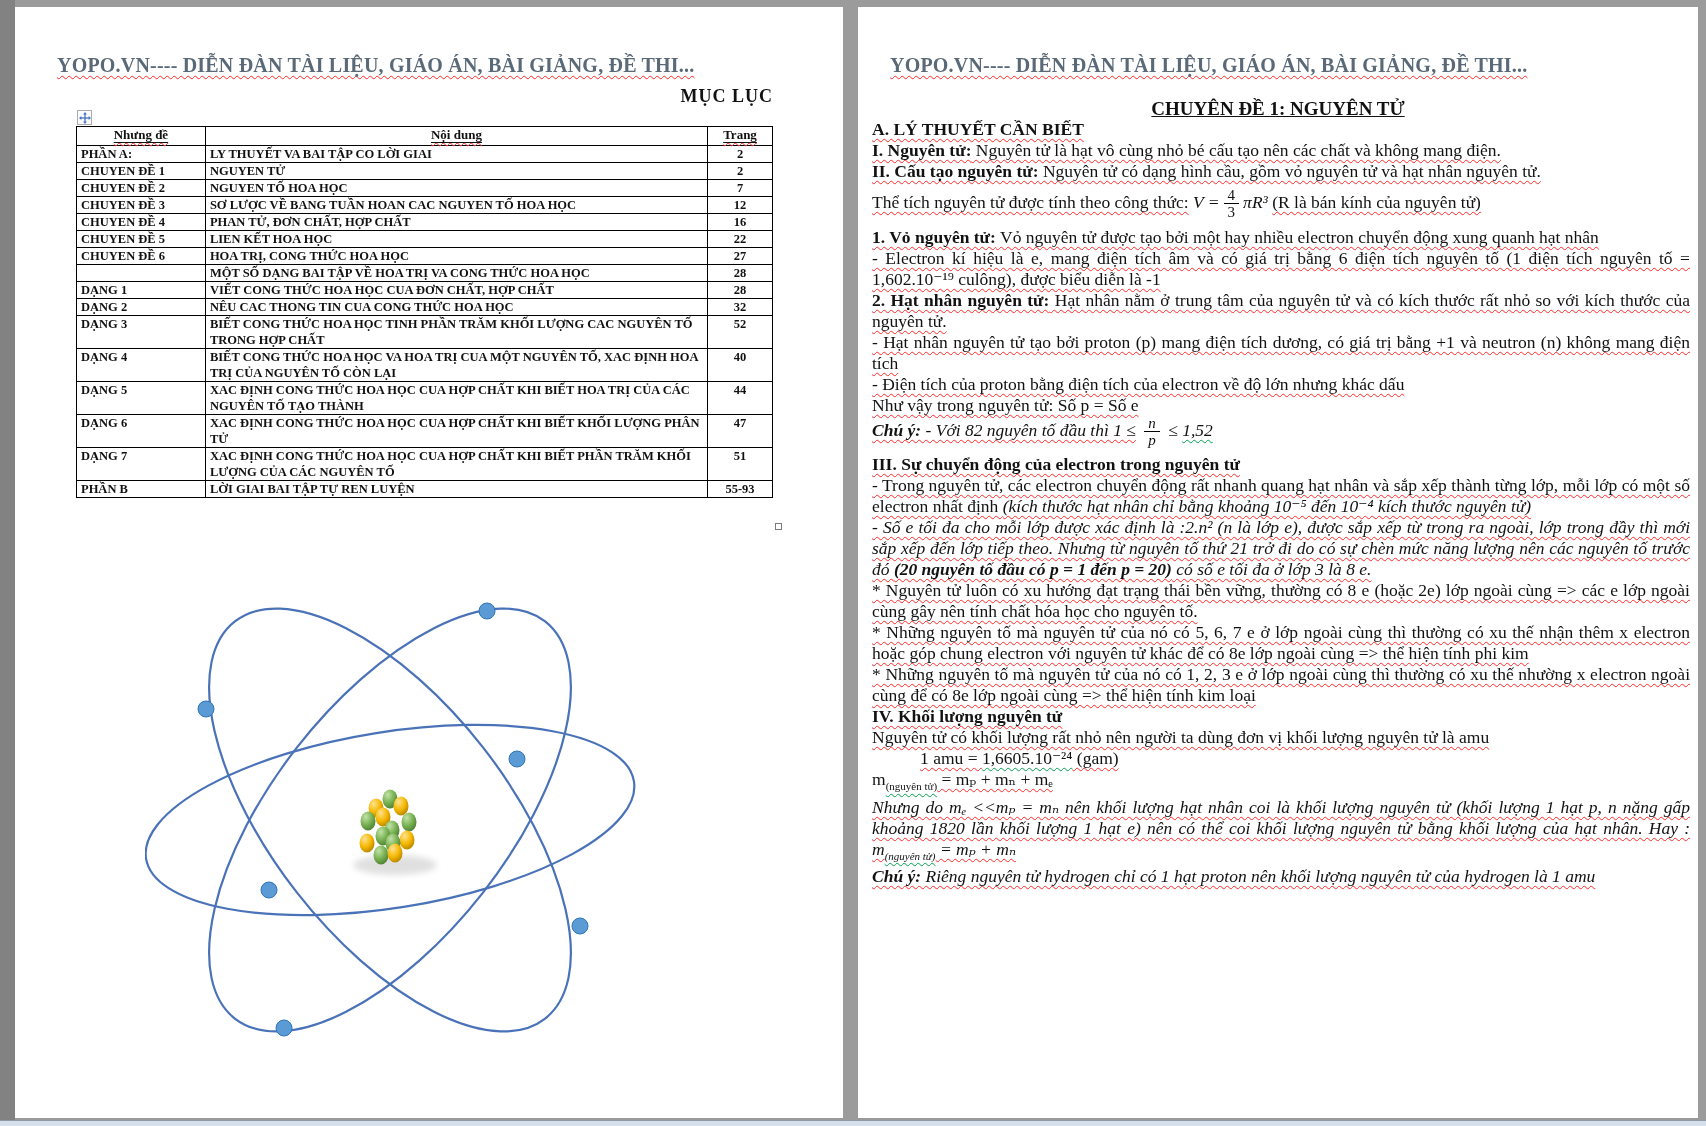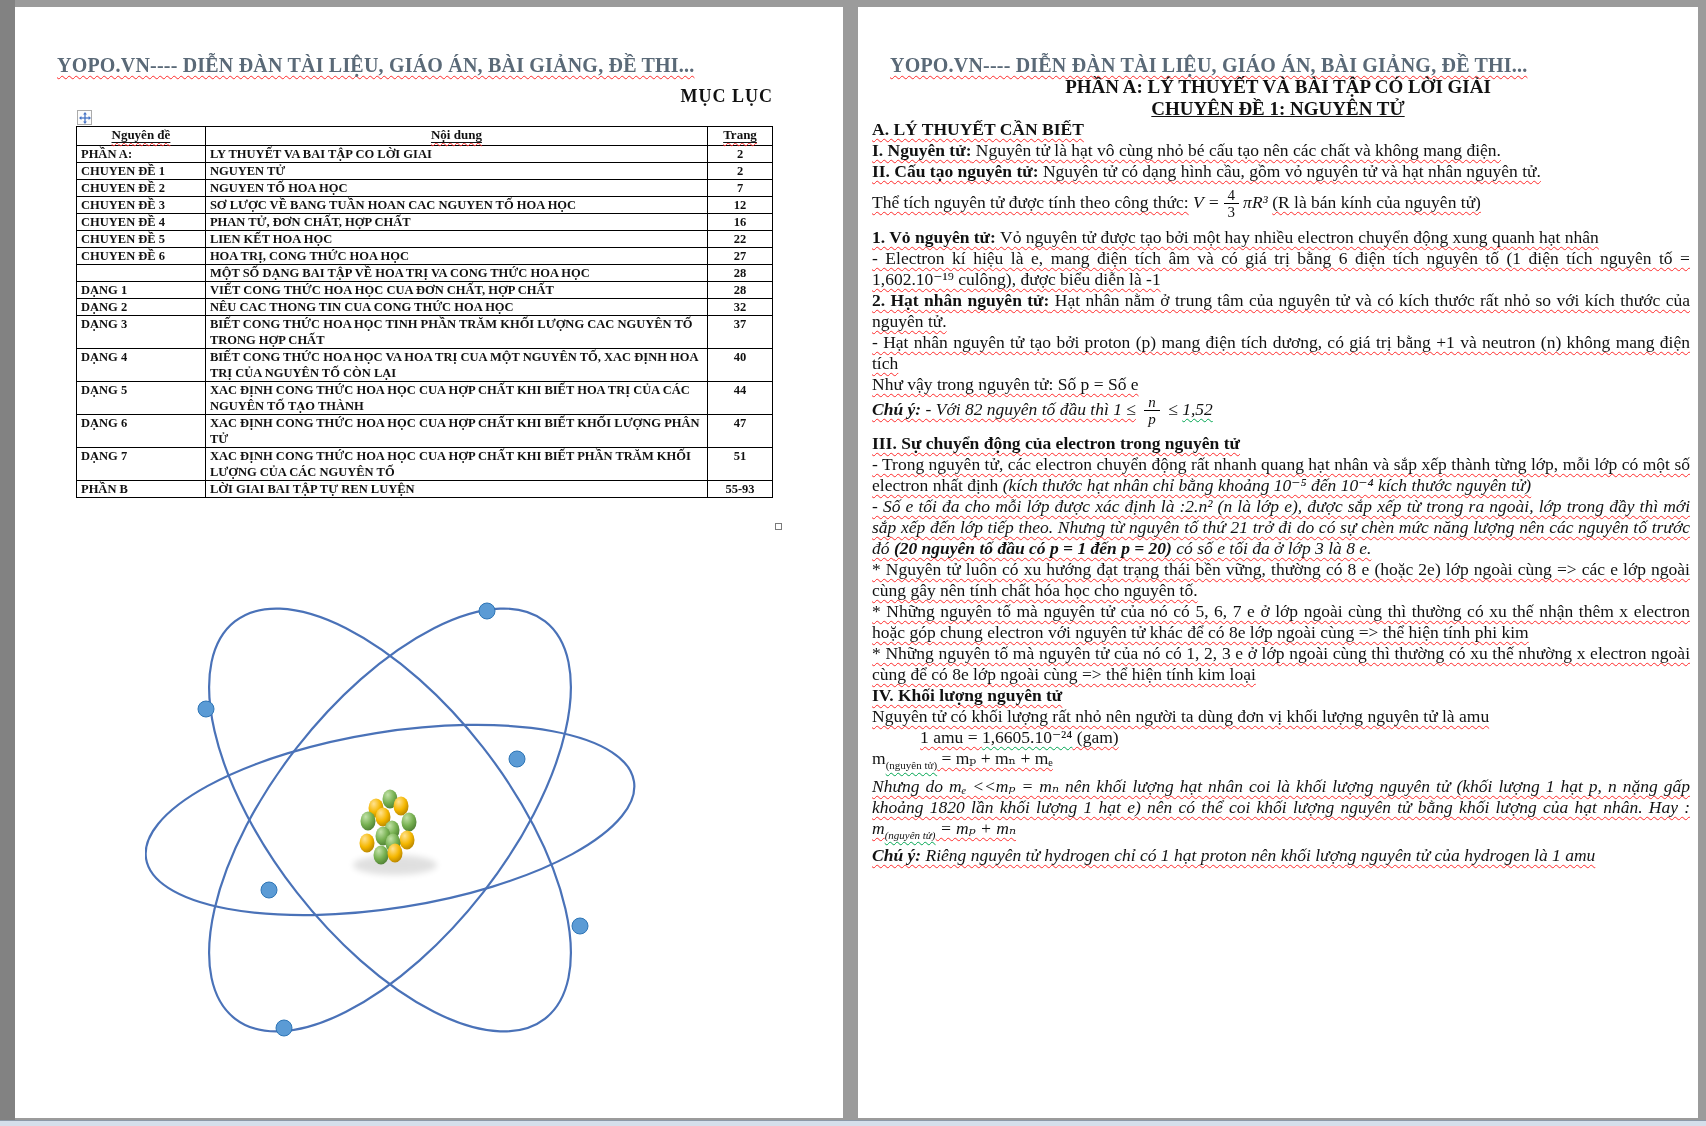--- a/index.html
+++ b/index.html
@@ -79,21 +79,21 @@
         <path d="M7 14l2.2-2.8H4.8z"></path>
         <path d="M0 7l2.8-2.2v4.4z"></path>
         <path d="M14 7l-2.8-2.2v4.4z"></path>
       </g>
     </svg>
   </div>
 
   <table class="toc-table">
     <thead>
       <tr>
-        <th class="col-topic"><span class="sp"><span class="u">Nguyên đề</span></span></th>
+        <th class="col-topic"><span class="sp"><span class="u">Nhưng đề</span></span></th>
         <th class="col-content"><span class="sp"><span class="u">Nội dung</span></span></th>
         <th class="col-page"><span class="sp"><span class="u">Trang</span></span></th>
       </tr>
     </thead>
     <tbody>
   <tr>
     <td class="col-topic">PHẦN A:</td>
     <td class="col-content">LY THUYẾT VA BAI TẬP CO LỜI GIAI</td>
     <td class="col-page">2</td>
   </tr>
@@ -148,21 +148,21 @@
 
   <tr>
     <td class="col-topic">DẠNG 2</td>
     <td class="col-content">NÊU CAC THONG TIN CUA CONG THỨC HOA HỌC</td>
     <td class="col-page">32</td>
   </tr>
 
   <tr>
     <td class="col-topic">DẠNG 3</td>
     <td class="col-content">BIẾT CONG THỨC HOA HỌC TINH PHẦN TRĂM KHỐI LƯỢNG CAC NGUYÊN TỐ TRONG HỢP CHẤT</td>
-    <td class="col-page">37</td>
+    <td class="col-page">52</td>
   </tr>
 
   <tr>
     <td class="col-topic">DẠNG 4</td>
     <td class="col-content">BIẾT CONG THỨC HOA HỌC VA HOA TRỊ CUA MỘT NGUYÊN TỐ, XAC ĐỊNH HOA TRỊ CỦA NGUYÊN TỐ CÒN LẠI</td>
     <td class="col-page">40</td>
   </tr>
 
   <tr>
     <td class="col-topic">DẠNG 5</td>
@@ -235,21 +235,20 @@
         <circle cx="139" cy="488" r="8" class="electron"></circle>
       </g>
   </svg>
 </div>
 
 <div class="page page-right">
   <div class="doc-header" style="left:32px;top:47px;">
     <span class="sp">YOPO.VN---- DIỄN ĐÀN TÀI LIỆU, GIÁO ÁN, BÀI GIẢNG, ĐỀ THI...</span>
   </div>
 
-  <div class="r-title" style="top:69px;">PHẦN A: LÝ THUYẾT VÀ BÀI TẬP CÓ LỜI GIẢI</div>
   <div class="r-title" style="top:91px;text-decoration:underline;">CHUYÊN ĐỀ 1: NGUYÊN TỬ</div>
 
   <div class="r-body">
     <p class="b"><span class="sp">A. LÝ THUYẾT CẦN BIẾT</span></p>
 
     <p><span class="b sp">I. Nguyên tử:</span><span class="sp"> Nguyên tử là hạt vô cùng nhỏ bé cấu tạo nên các chất và không mang điện.</span></p>
 
     <p><span class="b sp">II. Cấu tạo nguyên tử:</span><span class="sp"> Nguyên tử có dạng hình cầu, gồm vỏ nguyên tử và hạt nhân nguyên tử.</span></p>
 
     <p class="mt6">
@@ -262,20 +261,21 @@
     </p>
 
     <p class="mt6"><span class="b sp">1. Vỏ nguyên tử:</span><span class="sp"> Vỏ nguyên tử được tạo bởi một hay nhiều electron chuyển động xung quanh hạt nhân</span></p>
 
     <p><span class="sp">- Electron kí hiệu là e, mang điện tích âm và có giá trị bằng 6 điện tích nguyên tố (1 điện tích nguyên tố = 1,602.10⁻¹⁹ culông), được biểu diễn là -1</span></p>
 
     <p><span class="b sp">2. Hạt nhân nguyên tử:</span><span class="sp"> Hạt nhân nằm ở trung tâm của nguyên tử và có kích thước rất nhỏ so với kích thước của nguyên tử.</span></p>
 
     <p><span class="sp">- Hạt nhân nguyên tử tạo bởi proton (p) mang điện tích dương, có  giá trị bằng +1 và neutron (n) không mang điện tích</span></p>
 
+    <p><span class="sp">- Điện tích của proton bằng điện tích của electron về độ lớn nhưng khác dấu</span></p>
 
     <p><span class="sp">Như vậy trong nguyên tử: Số p = Số e</span></p>
 
     <p>
       <span class="bi sp">Chú ý:</span><span class="i sp"> - Với 82 nguyên tố đầu thì 1 ≤</span>
       <span class="frac i">
           <span class="fn">n</span>
           <span class="fd">p</span>
         </span>
       <span class="i">≤</span>

